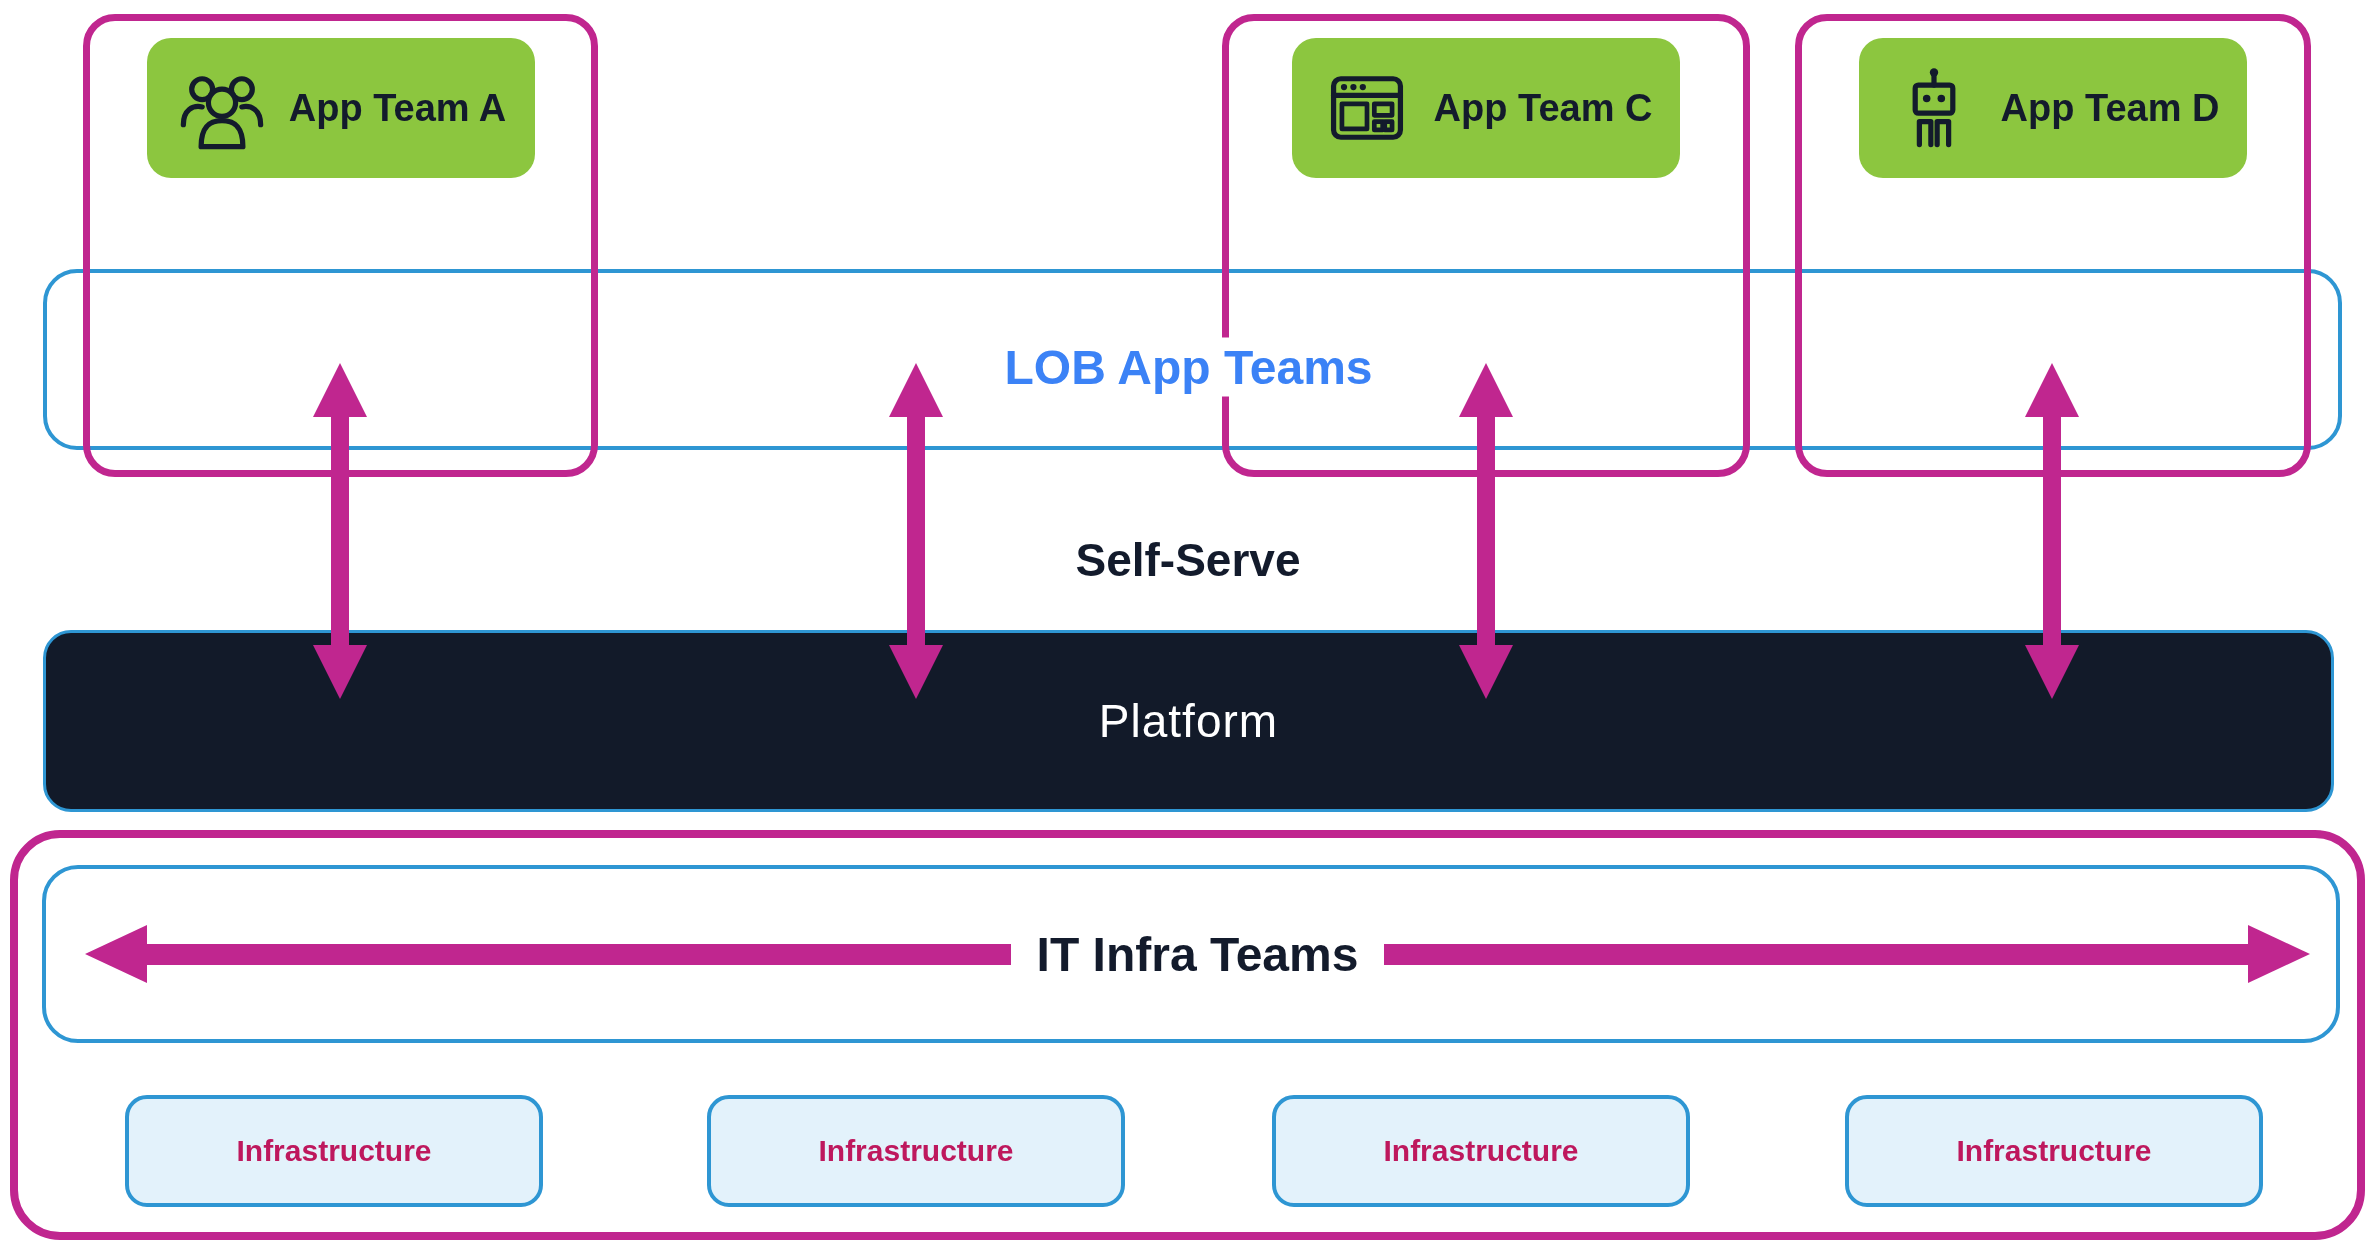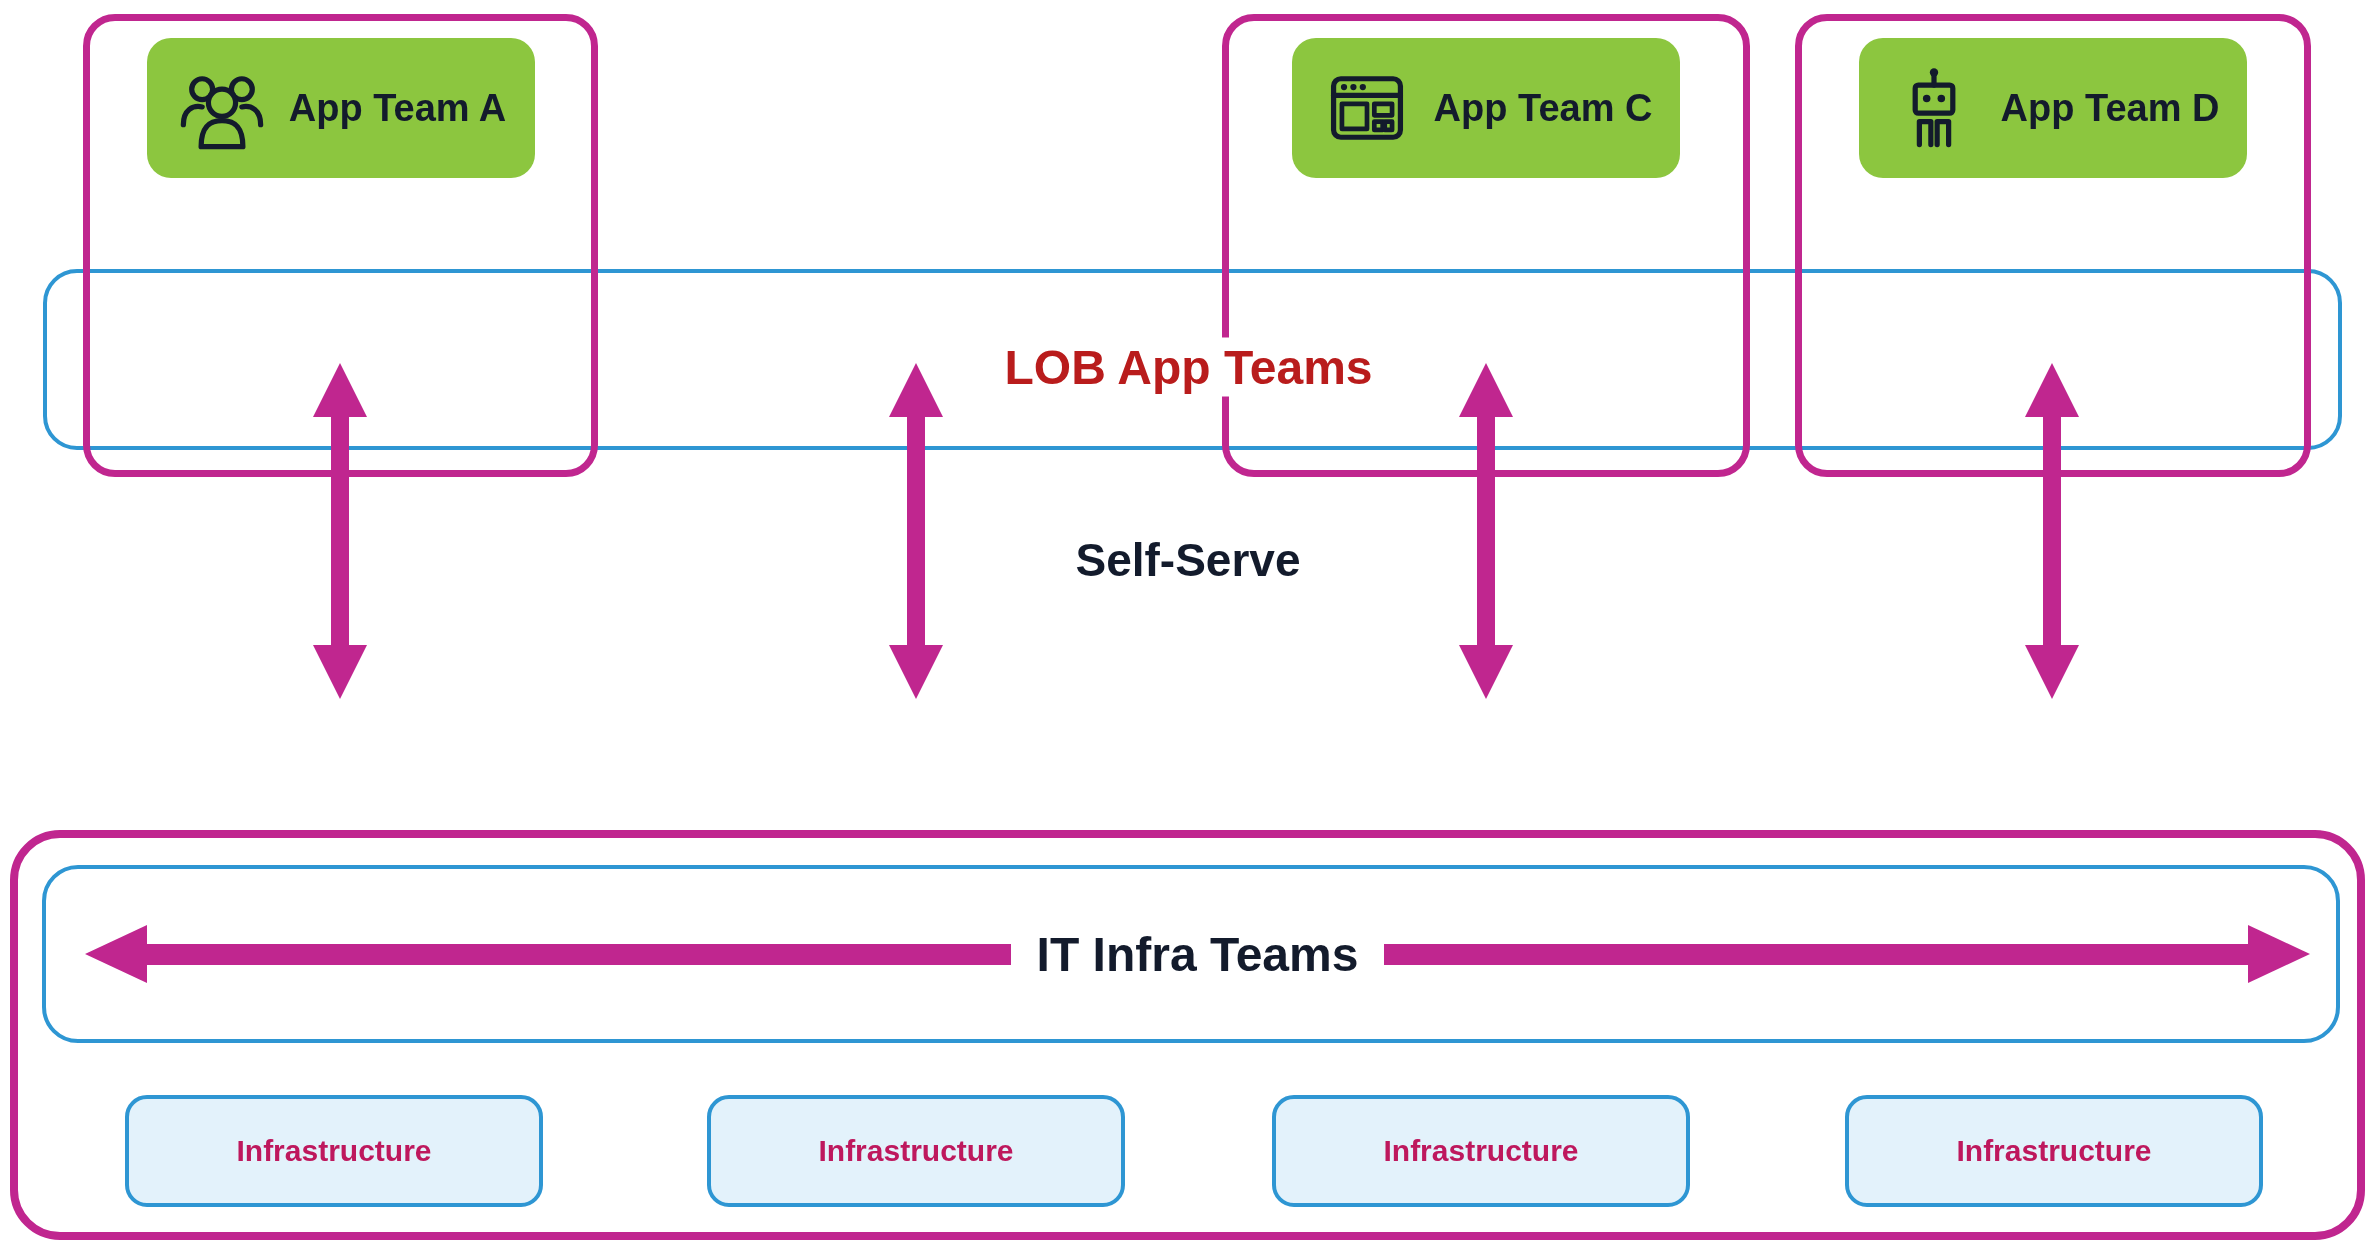--- a/index.html
+++ b/index.html
@@ -34,21 +34,21 @@
     font-size:38px;font-weight:700;color:#131b2c;white-space:nowrap;
   }
   
   .lob-box{
     position:absolute;left:43px;top:269px;width:2299px;height:181px;
     border:4px solid #2e96d3;border-radius:34px;box-sizing:border-box;
     z-index:1;
   }
   .lob-label{
     position:absolute;left:50%;top:367px;transform:translate(-50%,-50%);
-    font-size:48px;font-weight:600;color:#b91c1c;
+    font-size:48px;font-weight:600;color:#3b82f6;
     background:#ffffff;padding:2px 18px;white-space:nowrap;
     z-index:3;
   }
   
   .self-serve-row{
     position:absolute;left:39px;right:40px;top:532px;height:56px;
     display:flex;align-items:center;
     z-index:1;
     flex-direction:column;
   }
@@ -183,20 +183,23 @@
   </div>
 
   <div class="lob-label">LOB App Teams</div>
 
   <div class="self-serve-row">
     <div class="bar"></div>
     <div class="label">Self-Serve</div>
     <div class="bar"></div>
   </div>
 
+  <div class="platform">
+    <span class="label">Platform</span>
+  </div>
 
   <svg class="v-arrow a1" viewBox="0 0 60 336">
     <polygon fill="#c0268f" points="30,0 57,54 39,54 39,282 57,282 30,336 3,282 21,282 21,54 3,54"></polygon>
   </svg>
   <svg class="v-arrow a2" viewBox="0 0 60 336">
     <polygon fill="#c0268f" points="30,0 57,54 39,54 39,282 57,282 30,336 3,282 21,282 21,54 3,54"></polygon>
   </svg>
   <svg class="v-arrow a3" viewBox="0 0 60 336">
     <polygon fill="#c0268f" points="30,0 57,54 39,54 39,282 57,282 30,336 3,282 21,282 21,54 3,54"></polygon>
   </svg>

